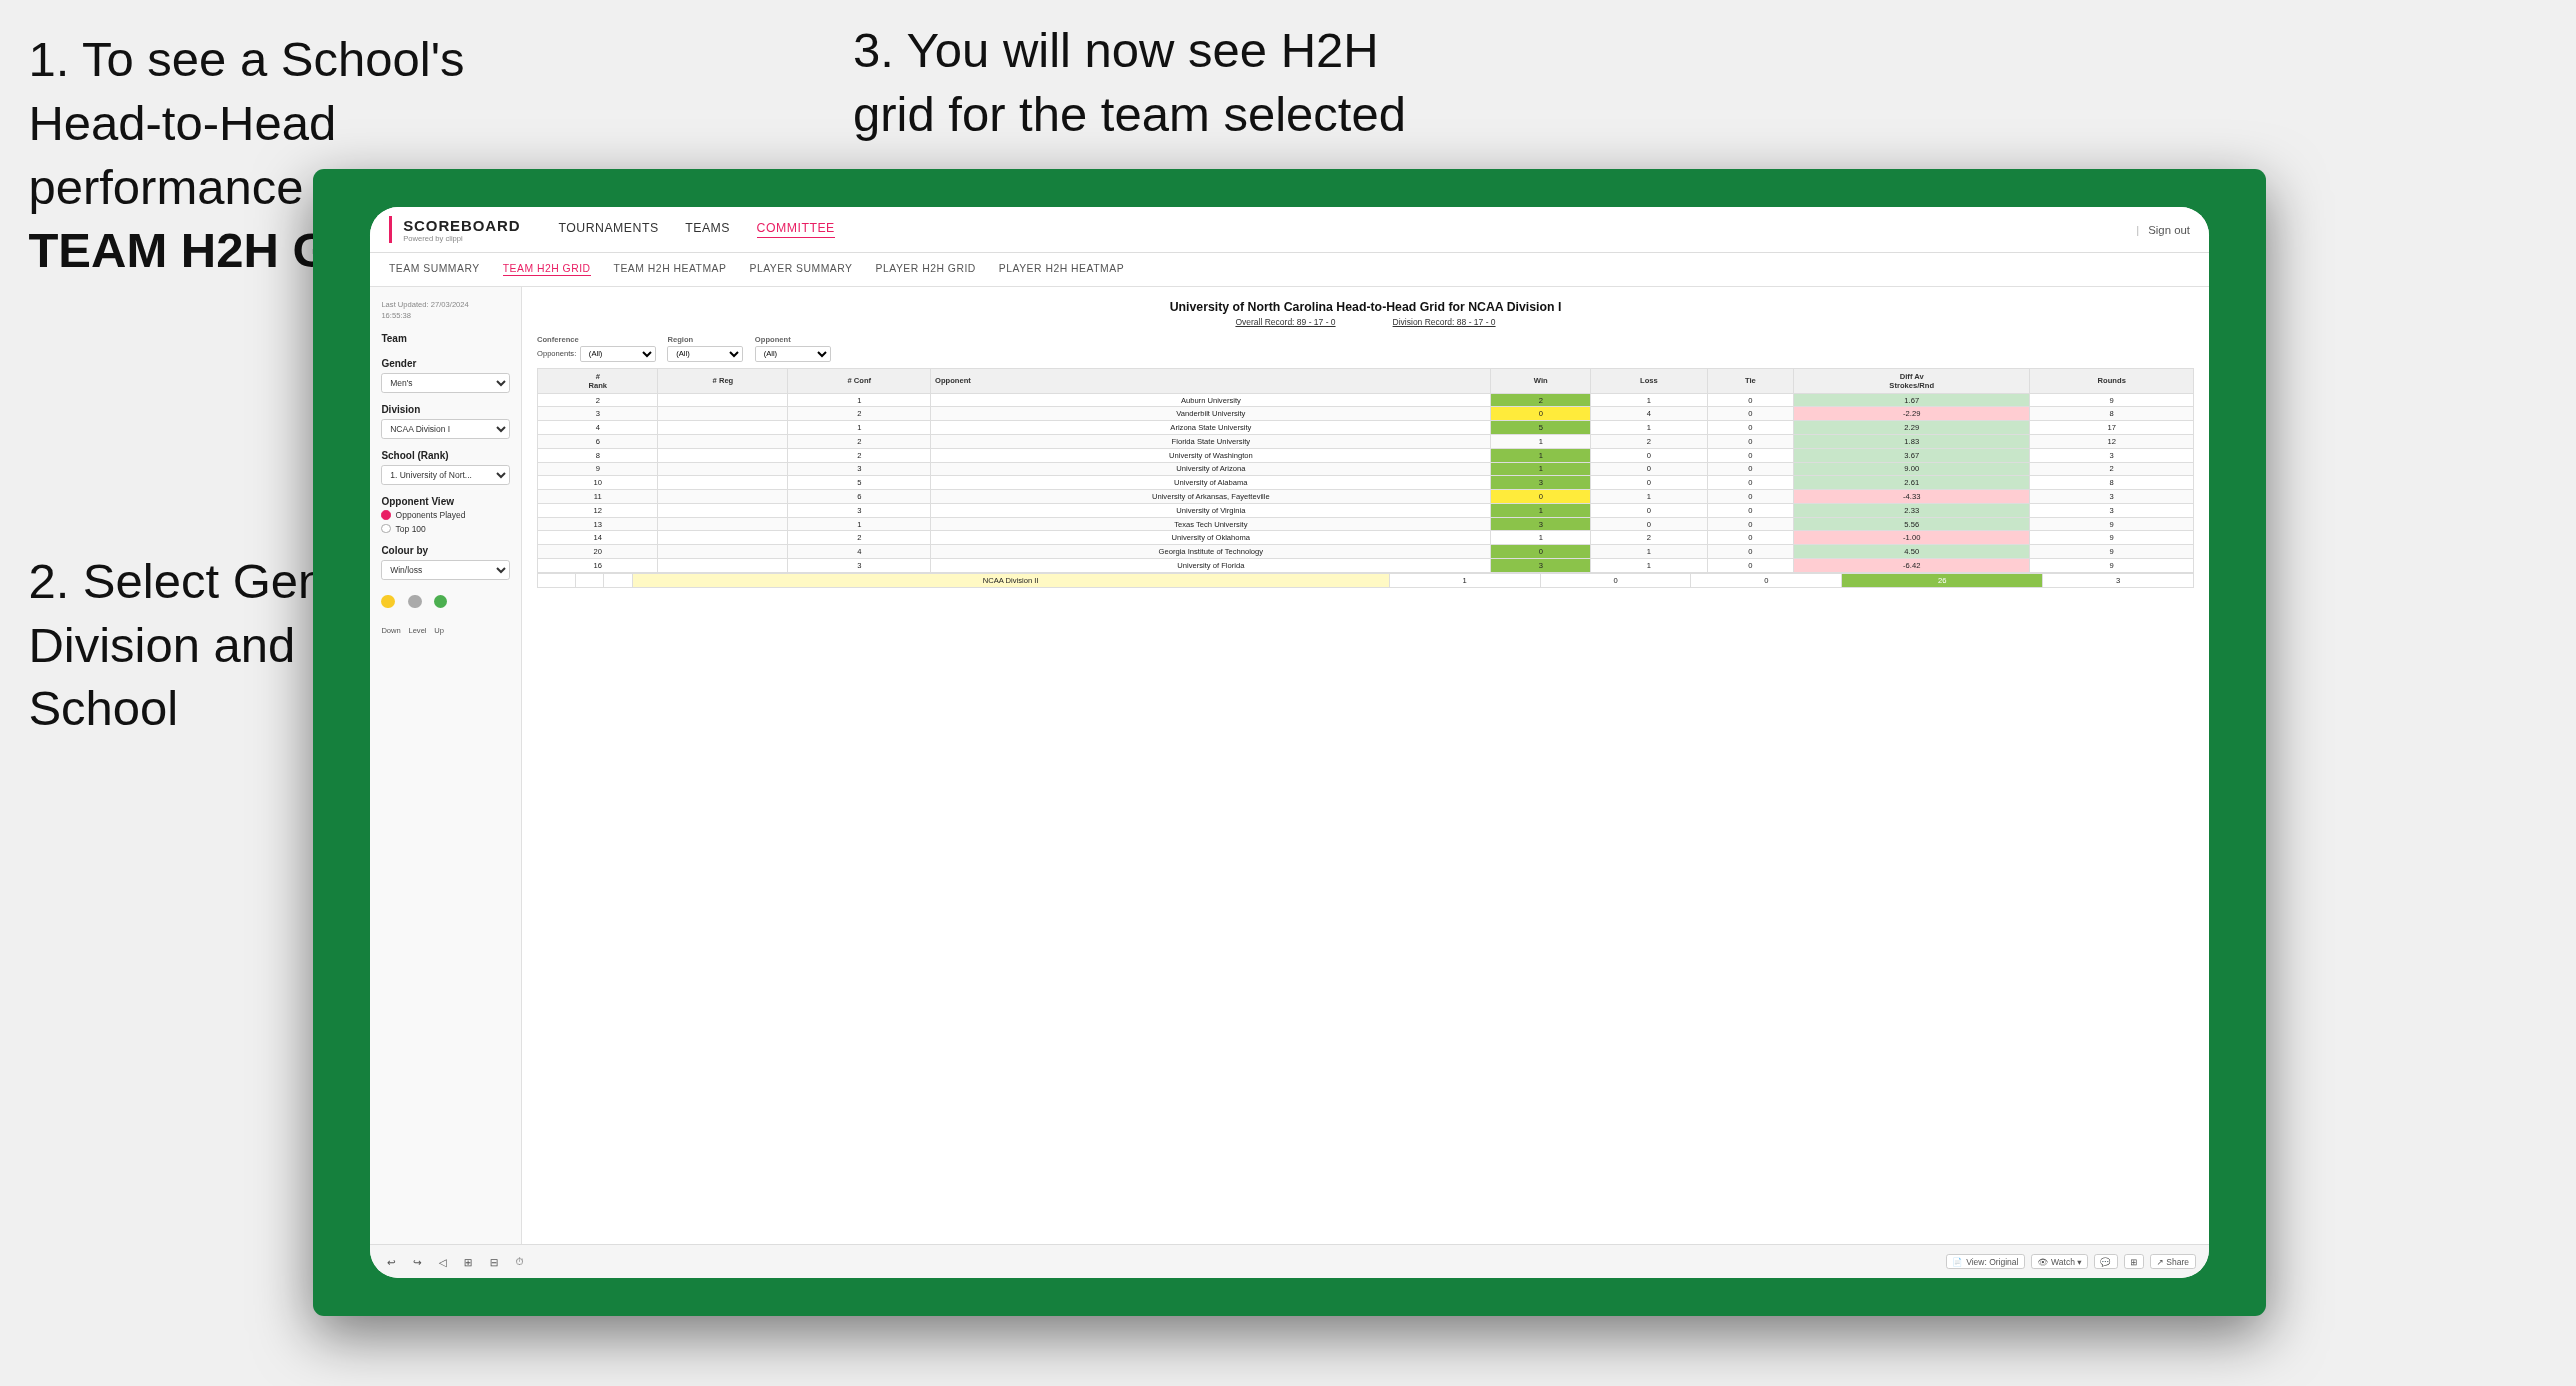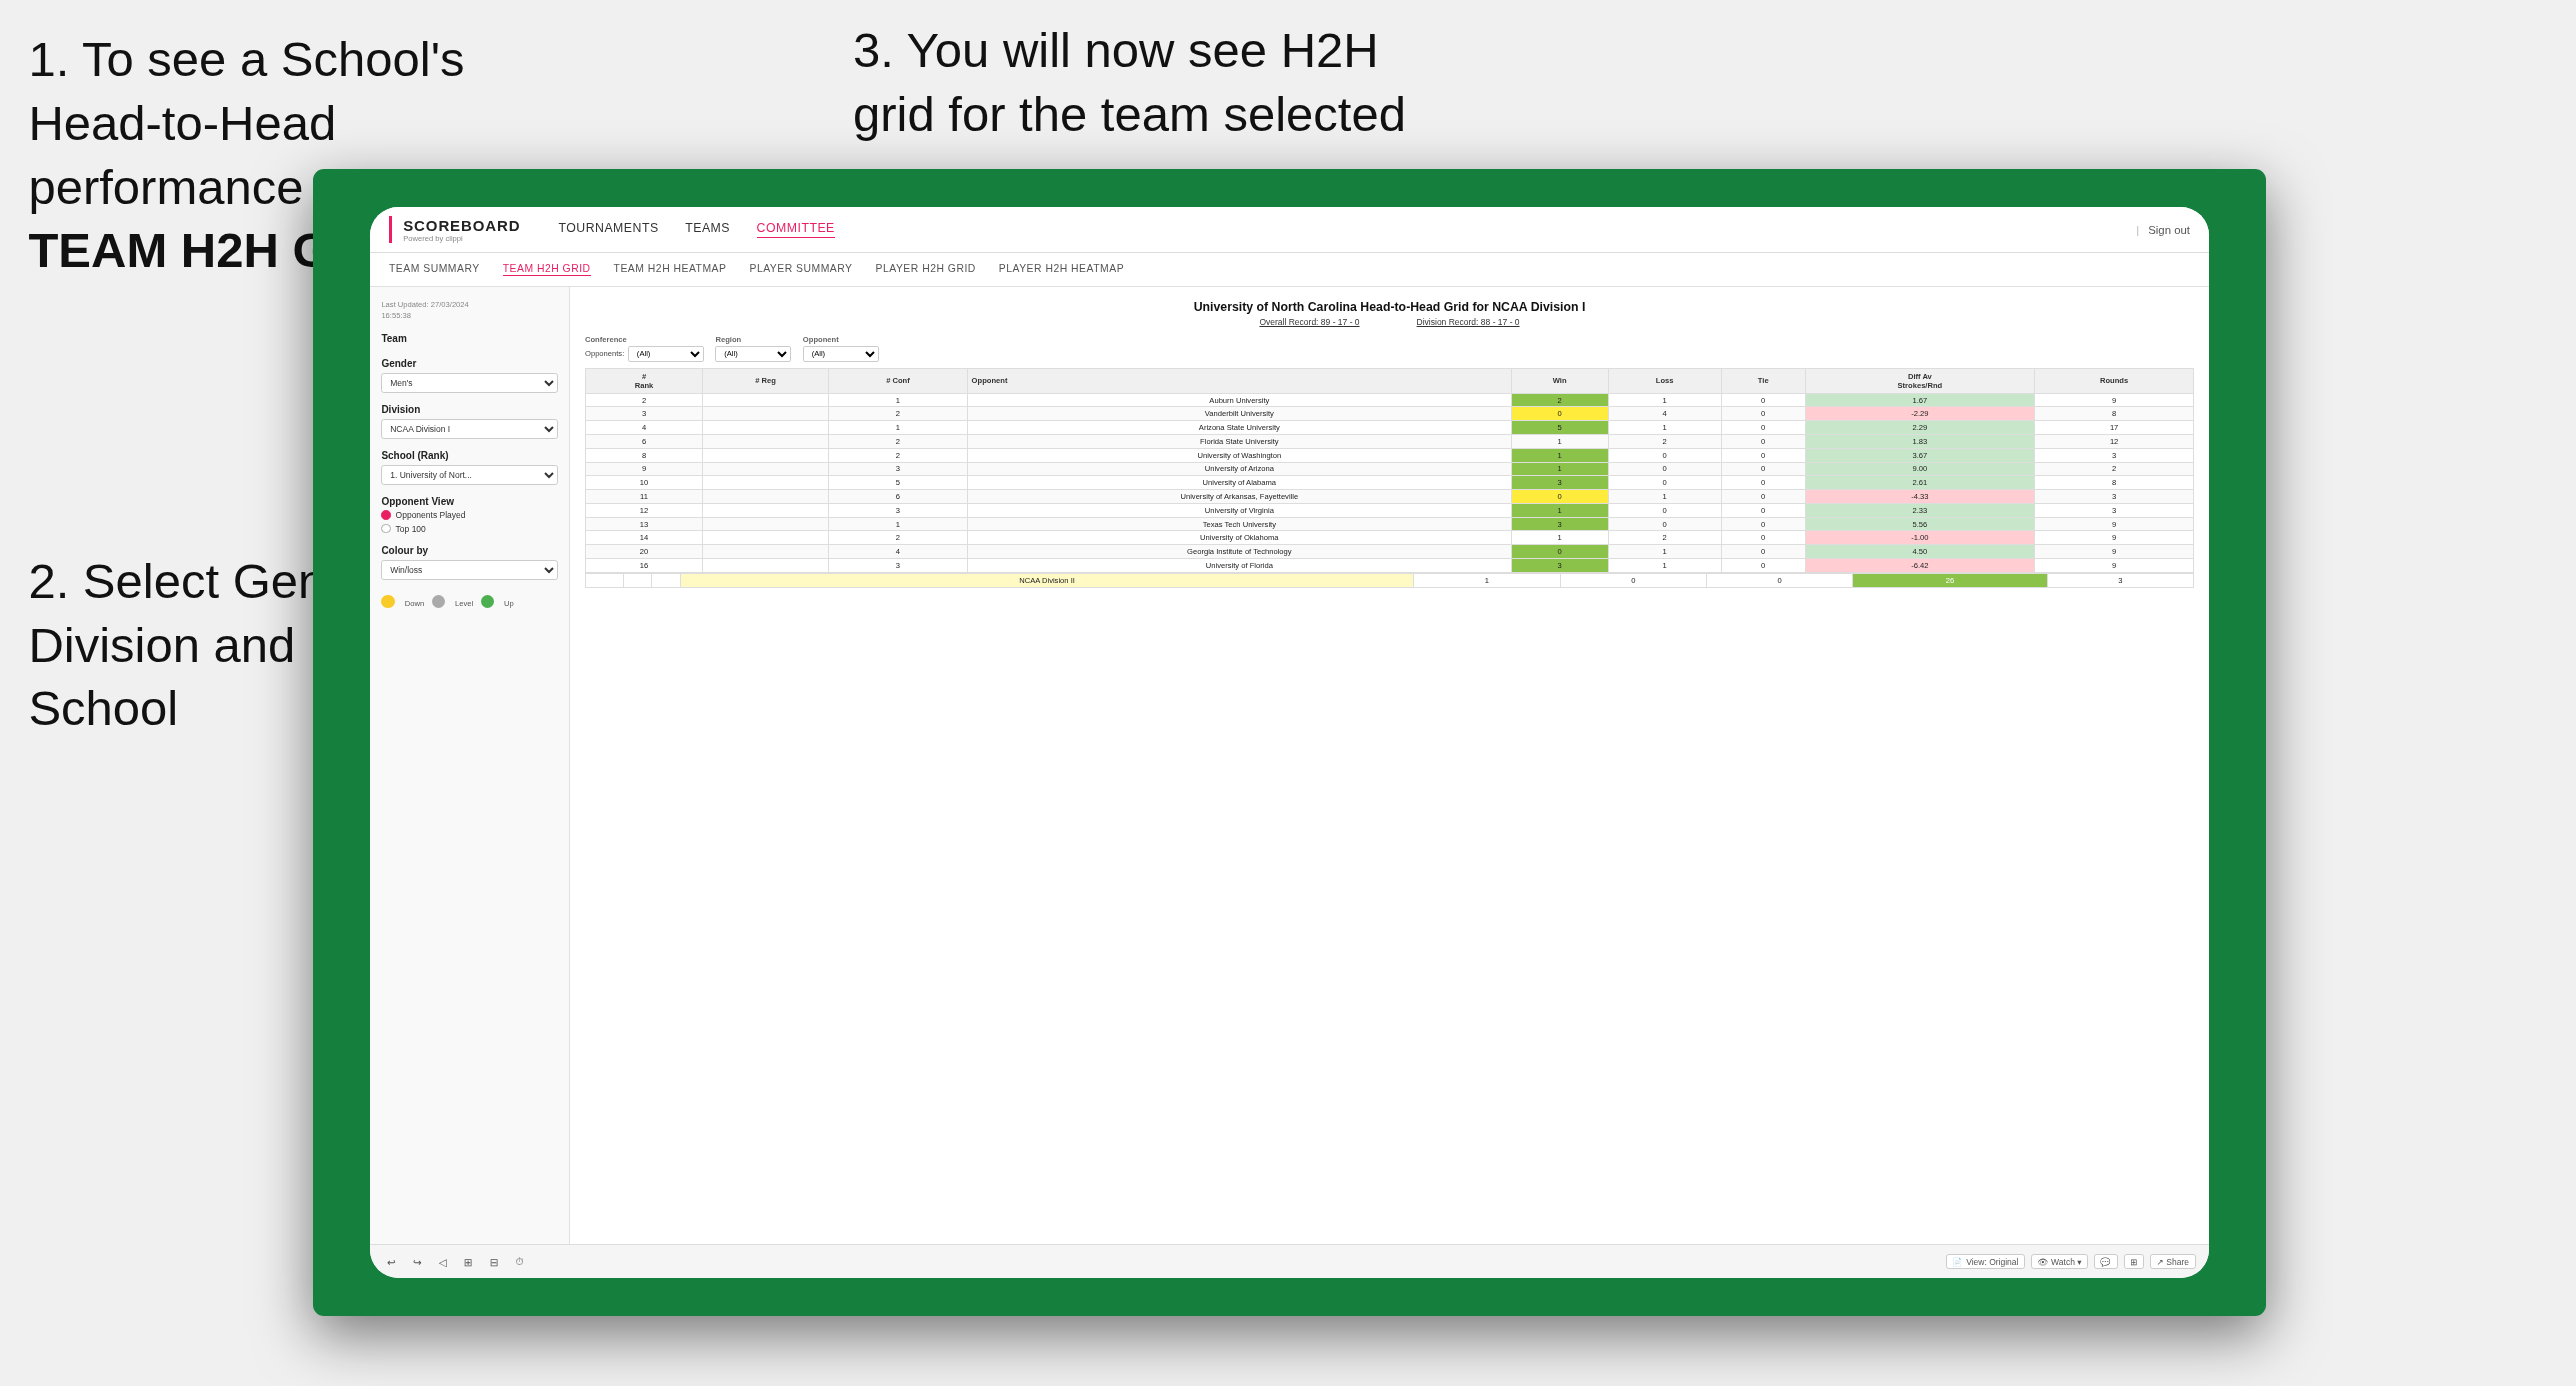--- a/index.html
+++ b/index.html
@@ -178,21 +178,21 @@
     
     .main-content {
       display: flex;
       flex: 1;
       background: #f5f5f5;
       overflow: hidden;
     }
 
     
     .sidebar {
-      width: 200px;
+      width: 152px;
       background: #f9f9f9;
       border-right: 0.9px solid #e0e0e0;
       padding: 13.3px 11.4px;
       display: flex;
       flex-direction: column;
       gap: 11.4px;
     }
     .sidebar-timestamp {
       font-size: 7.6px;
       color: #888;
@@ -240,23 +240,23 @@
 
     
     .legend {
       display: flex;
       gap: 7.6px;
       align-items: center;
       margin-top: 3.8px;
     }
     .legend-item {
       display: flex;
-      flex-direction: row;
-      align-items: flex-end;
-      gap: 10px;
+      flex-direction: column;
+      align-items: flex-start;
+      gap: 18px;
       font-size: 7.6px;
       color: #555;
     }
     .legend-dot {
       width: 13.3px;
       height: 13.3px;
       border-radius: 50%;
     }
 
     

